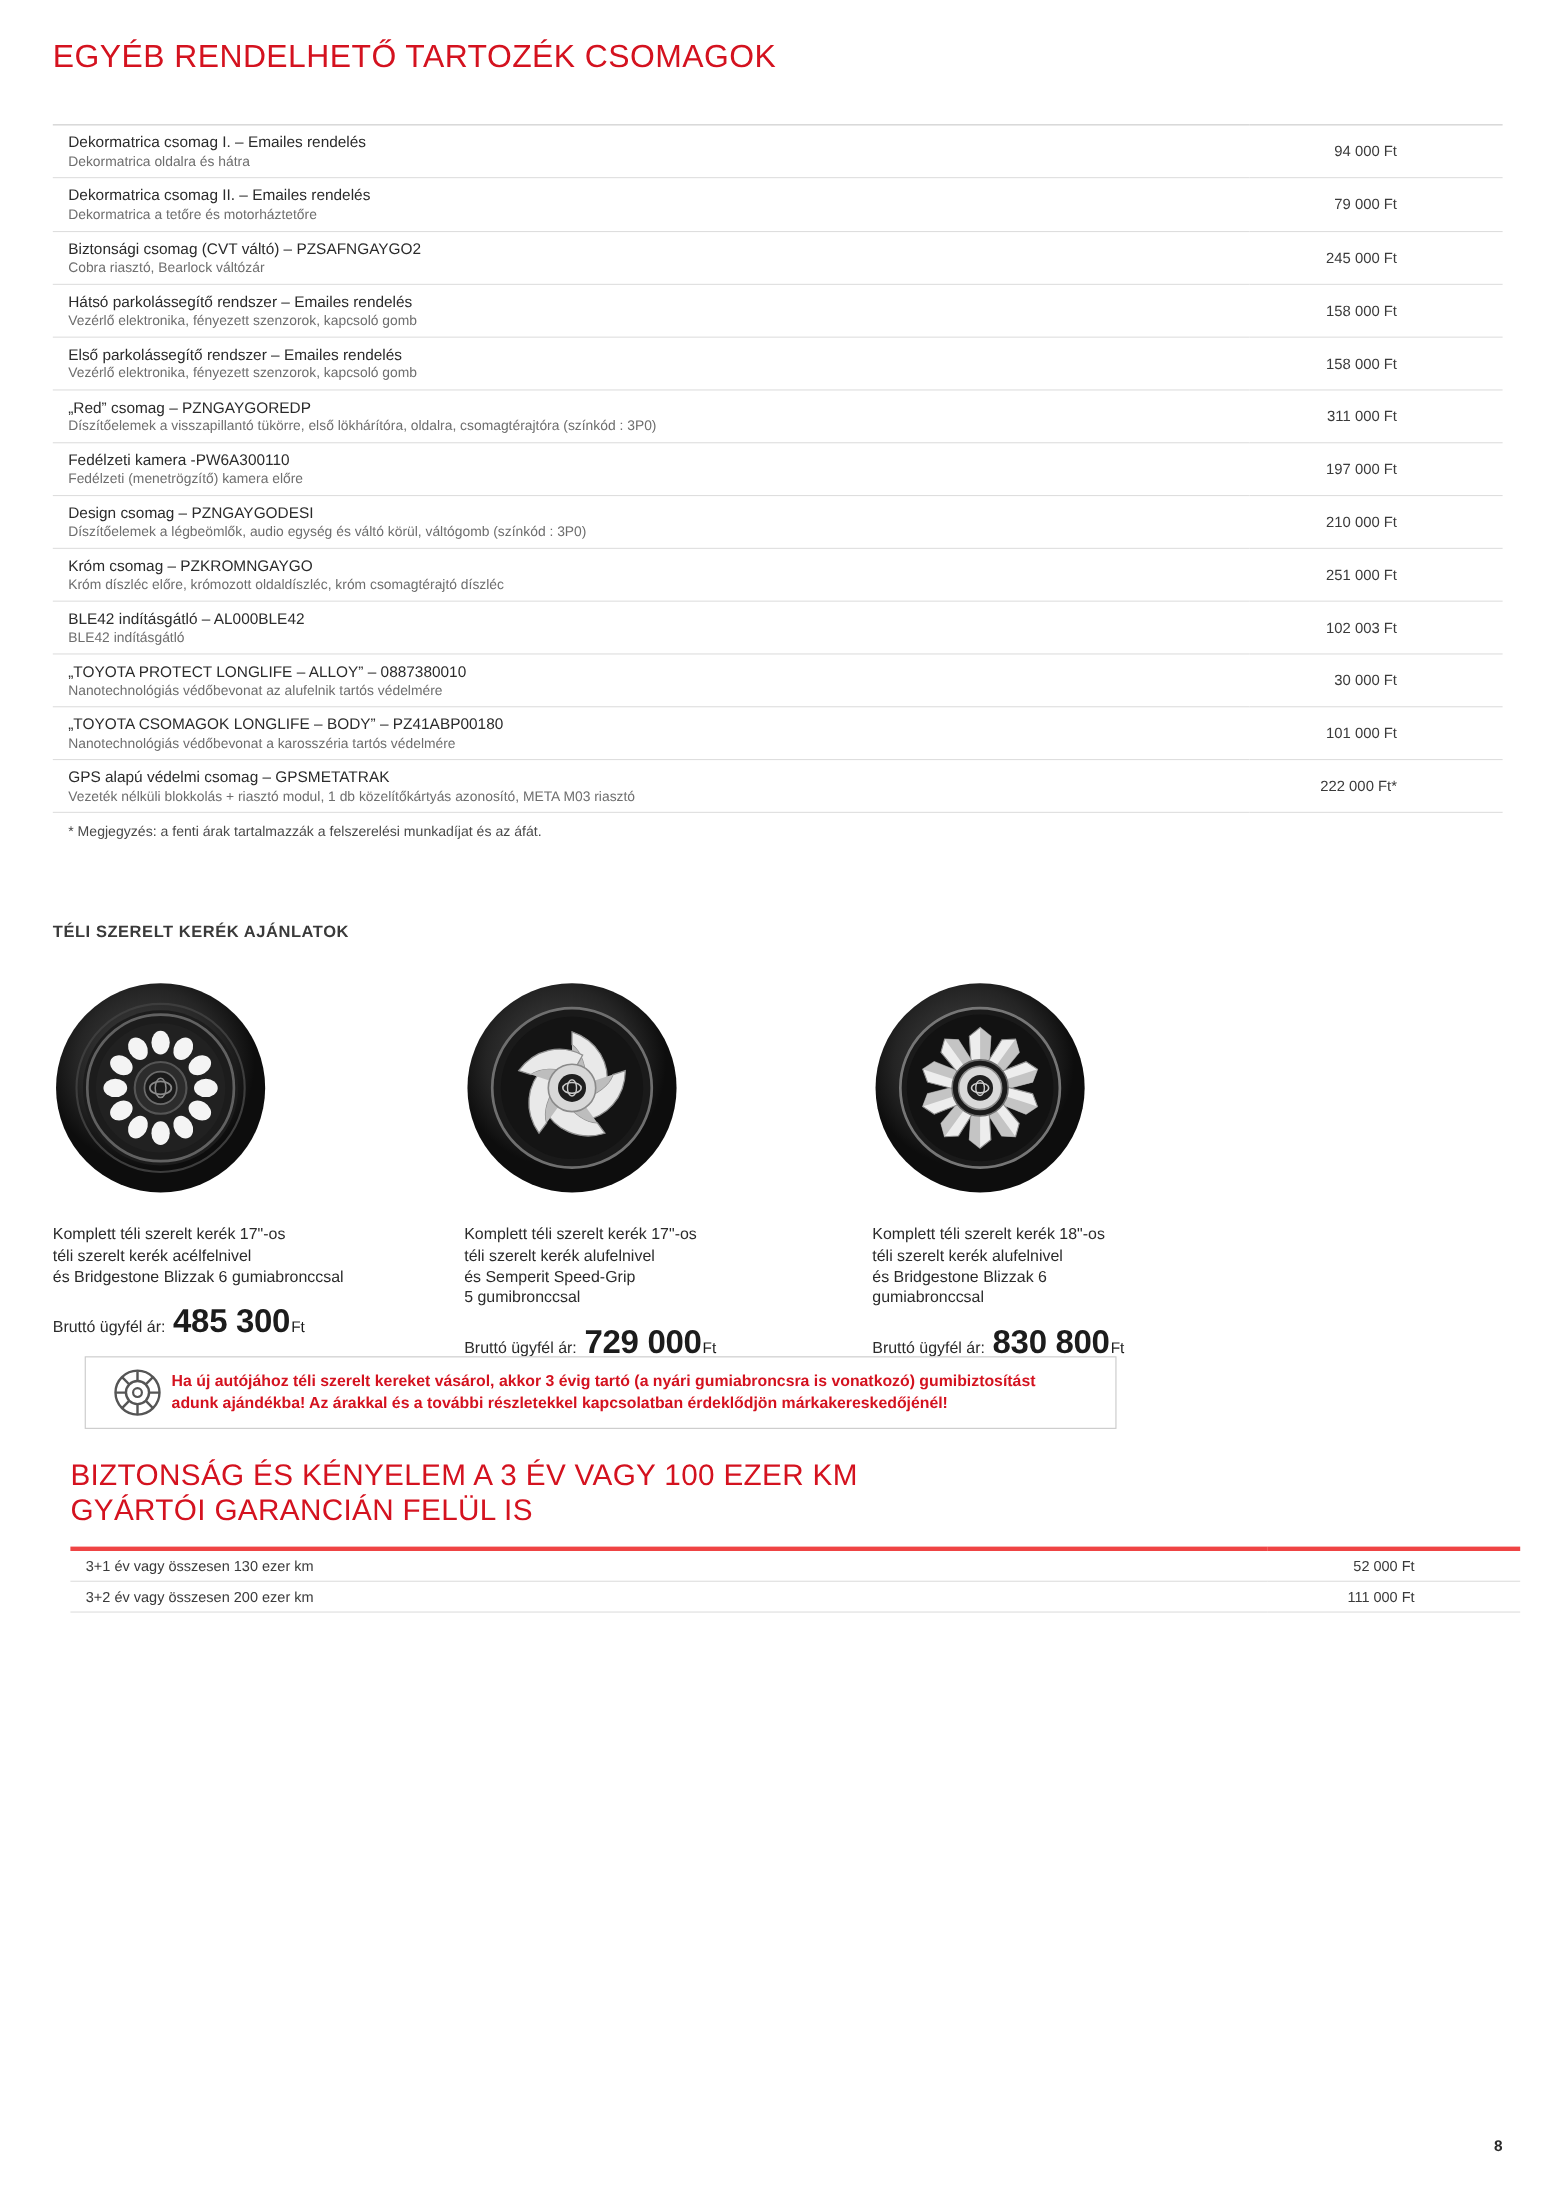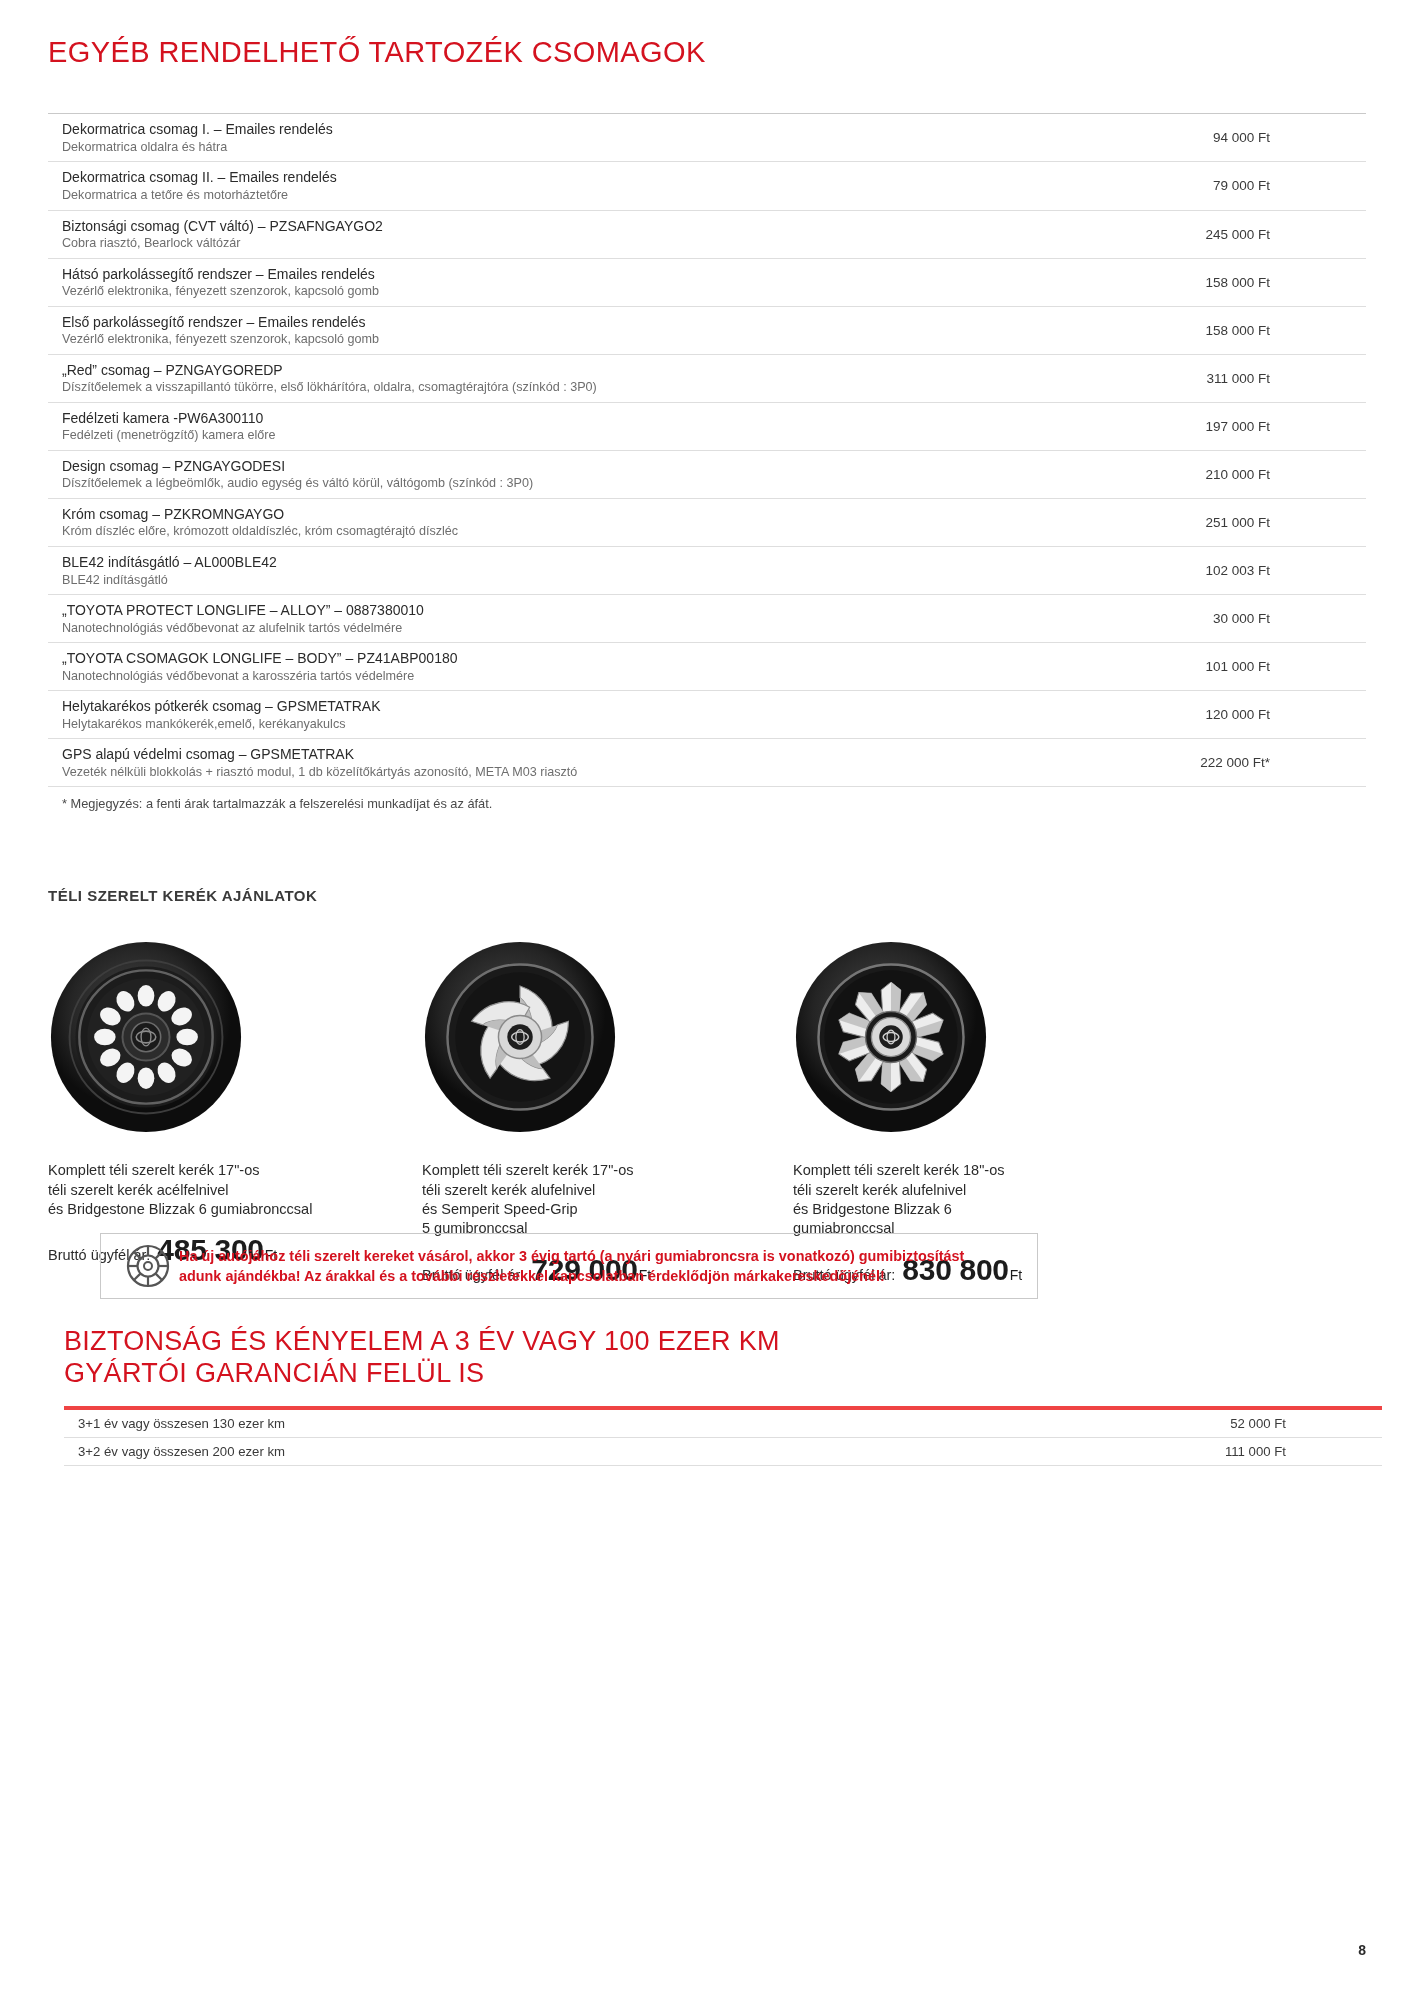--- a/index.html
+++ b/index.html
@@ -79,21 +79,21 @@
     font-weight: 700;
     color: #1c1c1c;
     letter-spacing: -0.3px;
     margin-left: 7px;
   }
   .price-cur { font-size: 14px; font-weight: 400; color: #1c1c1c; margin-left: 1px; }
 
   
   .promo {
     position: absolute;
-    left: 100px;
+    left: 77px;
     top: 1233px;
     width: 938px;
     min-height: 66px;
     border: 1px solid #c9c9c9;
     display: flex;
     align-items: center;
     padding: 8px 16px;
   }
   .promo-icon { width: 62px; flex: 0 0 62px; display:flex; align-items:center; justify-content:center; }
   .promo-text {
@@ -215,27 +215,20 @@
             <div class="item-sub">Nanotechnológiás védőbevonat az alufelnik tartós védelmére</div>
           </td>
           <td class="price">30 000 Ft</td>
         </tr>
         <tr>
           <td>
             <div class="item-title">„TOYOTA CSOMAGOK LONGLIFE – BODY” – PZ41ABP00180</div>
             <div class="item-sub">Nanotechnológiás védőbevonat a karosszéria tartós védelmére</div>
           </td>
           <td class="price">101 000 Ft</td>
-        </tr>
-        <tr>
-          <td>
-            <div class="item-title">Helytakarékos pótkerék csomag – GPSMETATRAK</div>
-            <div class="item-sub">Helytakarékos mankókerék,emelő, kerékanyakulcs</div>
-          </td>
-          <td class="price">120 000 Ft</td>
         </tr>
         <tr>
           <td>
             <div class="item-title">GPS alapú védelmi csomag – GPSMETATRAK</div>
             <div class="item-sub">Vezeték nélküli blokkolás + riasztó modul, 1 db közelítőkártyás azonosító, META M03 riasztó</div>
           </td>
           <td class="price">222 000 Ft*</td>
         </tr>
       </tbody>
   </table>

